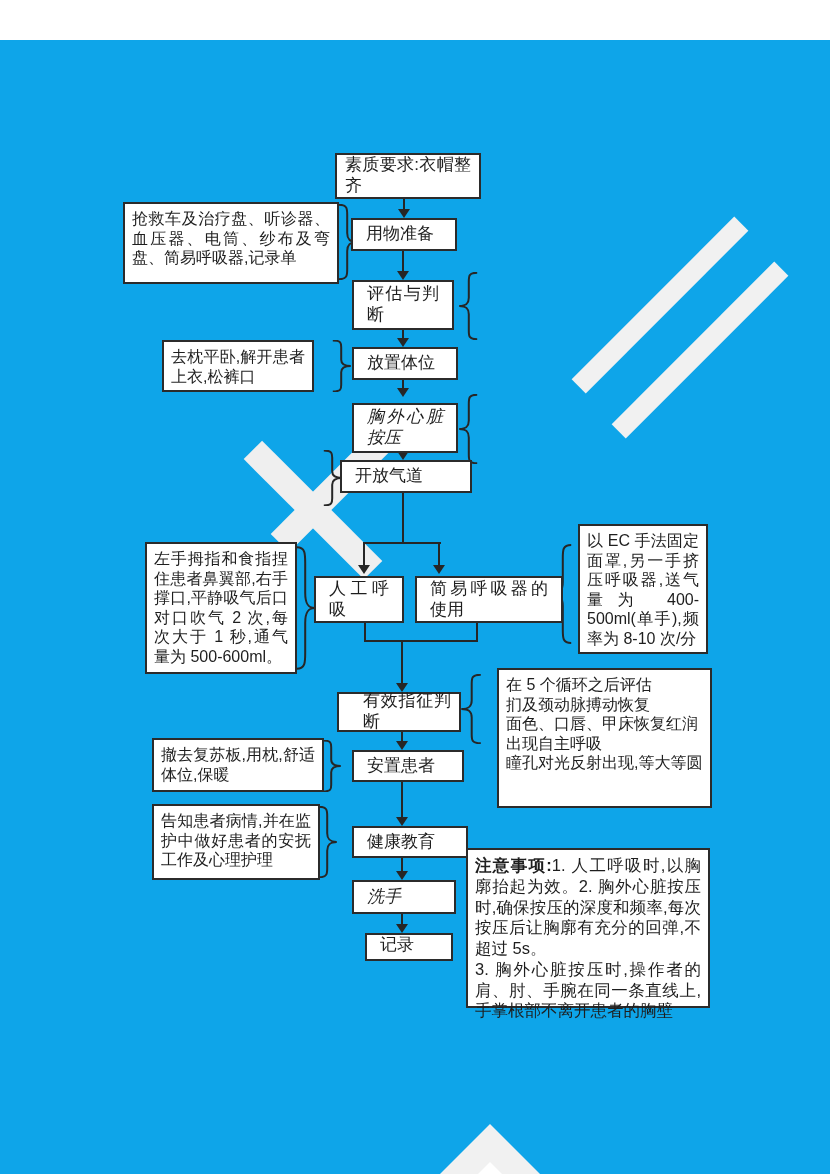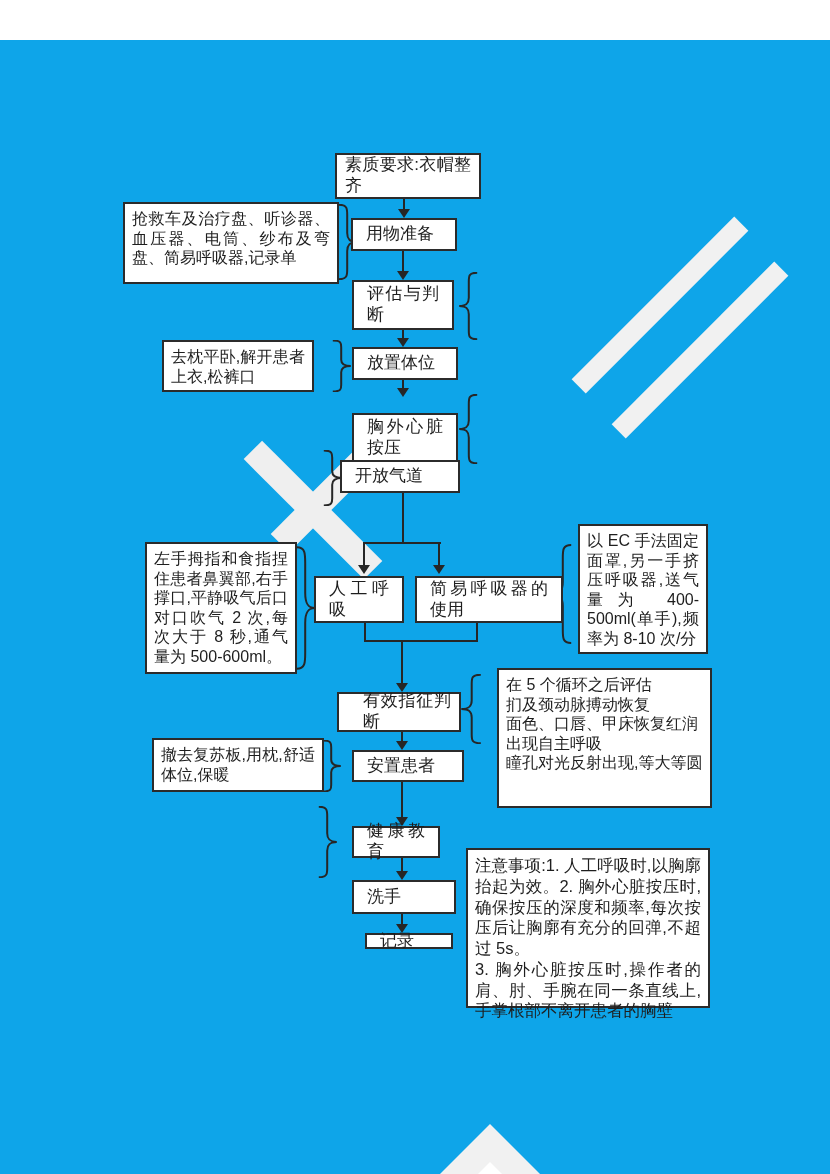--- a/index.html
+++ b/index.html
@@ -20,21 +20,21 @@
   }
   .node.pad-sm{padding:3px 8px;}
   .node>span{display:block;width:100%;text-align:justify;text-align-last:left;}
   
   .note{
     position:absolute;z-index:2;background:#fff;border:2px solid #2b2b2b;
     font-size:16px;line-height:1.22;padding:5px 7px;box-sizing:border-box;
     text-align:justify;text-align-last:left;
   }
   .preline{white-space:pre-line;}
-  .notice-title{font-weight:normal;}
+  .notice-title{font-weight:bold;}
   
   .vline{position:absolute;z-index:1;width:2px;background:#262626;}
   .hline{position:absolute;z-index:1;height:2px;background:#262626;}
   .ah{position:absolute;z-index:1;width:0;height:0;border-left:6px solid transparent;border-right:6px solid transparent;border-top:9px solid #262626;}
   .brace{position:absolute;z-index:1;}
   .brace svg{display:block;width:100%;height:100%;}
 </style>
 </head>
 <body>
 
@@ -52,58 +52,59 @@
     </div>
   <div class="node" style="left:351px;top:178px;width:106px;height:33px;">
       <span>用物准备</span>
     </div>
   <div class="node" style="left:352px;top:240px;width:102px;height:50px;">
       <span>评估与判断</span>
     </div>
   <div class="node" style="left:352px;top:307px;width:106px;height:33px;">
       <span>放置体位</span>
     </div>
-  <div class="node" style="left:352px;top:373px;width:106px;height:50px;">
+  <div class="node" style="left:352px;top:363px;width:106px;height:50px;font-style:italic;">
       <span>胸外心脏按压</span>
     </div>
-  <div class="node" style="left:340px;top:420px;width:120px;height:33px;">
+  <div class="node" style="left:340px;top:420px;width:132px;height:33px;">
       <span>开放气道</span>
     </div>
   <div class="node" style="left:314px;top:536px;width:90px;height:47px;">
       <span>人工呼吸</span>
     </div>
   <div class="node" style="left:415px;top:536px;width:148px;height:47px;">
       <span>简易呼吸器的使用</span>
     </div>
   <div class="node pad-sm" style="left:337px;top:652px;width:124px;height:40px;padding-left:24px;">
       <span>有效指征判断</span>
     </div>
   <div class="node" style="left:352px;top:710px;width:112px;height:32px;">
       <span>安置患者</span>
     </div>
-  <div class="node" style="left:352px;top:786px;width:88px;height:32px;">
+  <div class="node" style="left:352px;top:786px;width:116px;height:32px;">
       <span>健康教育</span>
     </div>
-  <div class="node" style="left:352px;top:840px;width:104px;height:34px;">
+  <div class="node" style="left:352px;top:840px;width:104px;height:34px;font-style:italic;">
       <span>洗手</span>
     </div>
-  <div class="node" style="left:365px;top:893px;width:88px;height:16px;">
+  <div class="node" style="left:365px;top:893px;width:88px;height:28px;align-items:flex-end;">
       <span>记录</span>
     </div>
 
   <div class="note" style="left:123px;top:162px;width:216px;height:82px;">抢救车及治疗盘、听诊器、血压器、电筒、纱布及弯盘、简易呼吸器,记录单</div>
   <div class="note" style="left:162px;top:300px;width:152px;height:52px;">去枕平卧,解开患者上衣,松裤口</div>
-  <div class="note" style="left:145px;top:502px;width:152px;height:132px;">左手拇指和食指捏住患者鼻翼部,右手撑口,平静吸气后口对口吹气 2 次,每次大于 8 秒,通气量为 500-600ml。</div>
+  <div class="note" style="left:145px;top:502px;width:152px;height:132px;">左手拇指和食指捏住患者鼻翼部,右手撑口,平静吸气后口对口吹气 2 次,每次大于 1 秒,通气量为 500-600ml。</div>
   <div class="note" style="left:578px;top:484px;width:130px;height:130px;">以 EC 手法固定面罩,另一手挤压呼吸器,送气量为 400-500ml(单手),频率为 8-10 次/分</div>
   <div class="note preline" style="left:497px;top:628px;width:215px;height:140px;text-align:left;">在 5 个循环之后评估
 扪及颈动脉搏动恢复
 面色、口唇、甲床恢复红润
 出现自主呼吸
 瞳孔对光反射出现,等大等圆</div>
   <div class="note" style="left:152px;top:698px;width:172px;height:54px;">撤去复苏板,用枕,舒适体位,保暖</div>
+  <div class="note" style="left:152px;top:764px;width:168px;height:76px;">告知患者病情,并在监护中做好患者的安抚工作及心理护理</div>
 
   <div class="note" style="left:466px;top:808px;width:244px;height:160px;font-size:16.5px;line-height:1.26;">
     <span class="notice-title">注意事项:</span><span class="preline">1. 人工呼吸时,以胸廓抬起为效。2. 胸外心脏按压时,确保按压的深度和频率,每次按压后让胸廓有充分的回弹,不超过 5s。
 3. 胸外心脏按压时,操作者的肩、肘、手腕在同一条直线上,手掌根部不离开患者的胸壁</span>
   </div>
 
   <div class="brace" style="left:334px;top:164px;width:24px;height:76px;">
       <svg viewBox="0 0 20 100" preserveAspectRatio="none">
         <path d="M4,1 C11,1 11,6 11,14 L11,38 C11,46 13,50 19,50 C13,50 11,54 11,62 L11,86 C11,94 11,99 4,99" fill="none" stroke="#262626" stroke-width="2" vector-effect="non-scaling-stroke"></path>
       </svg>

